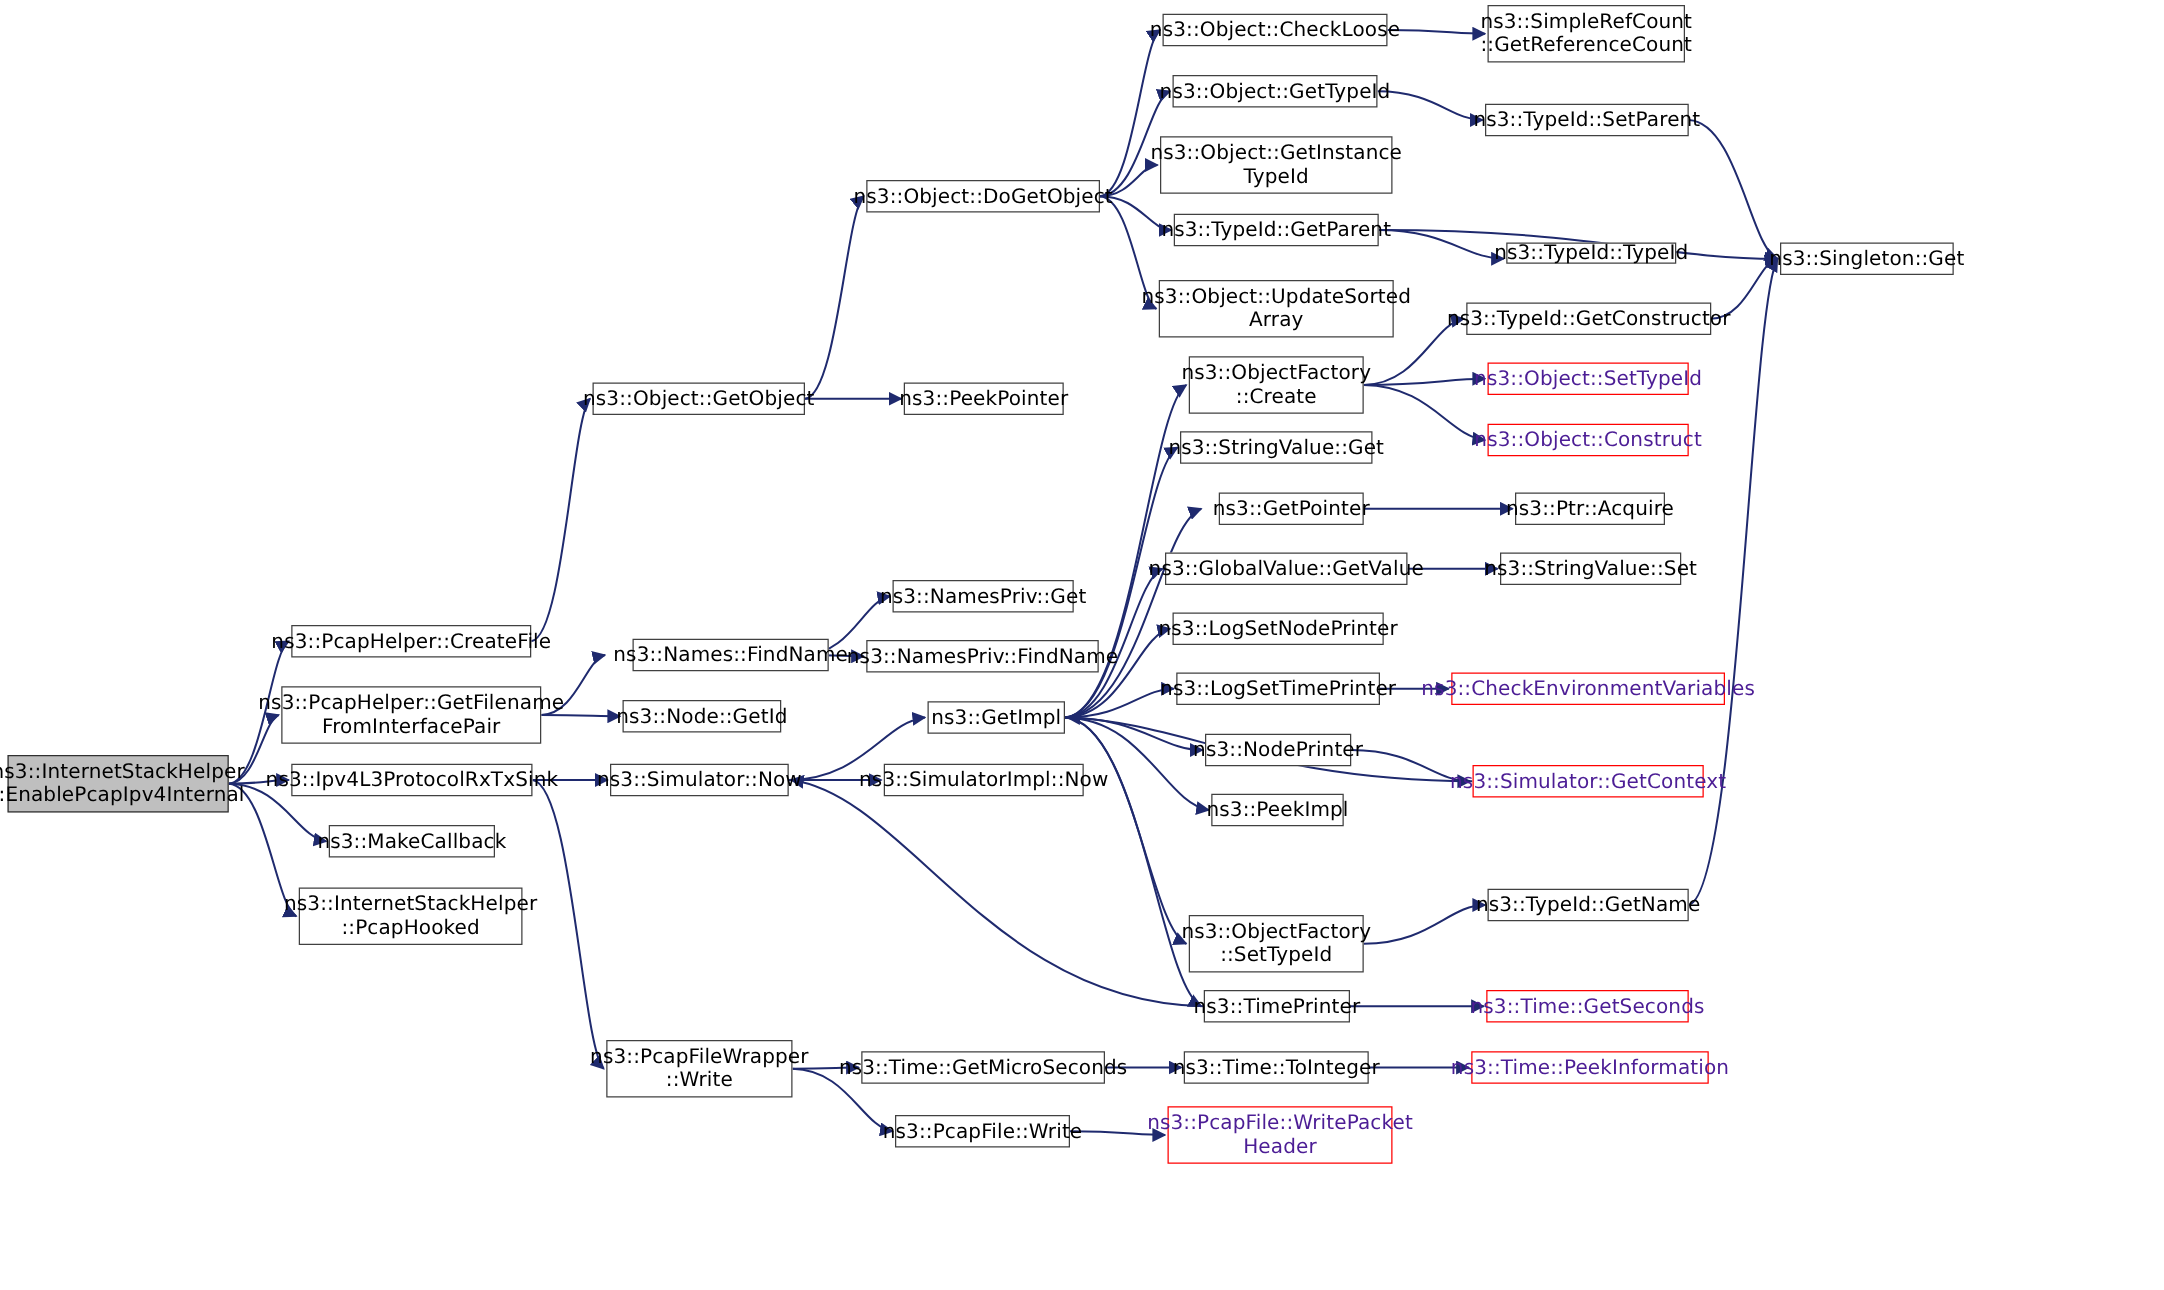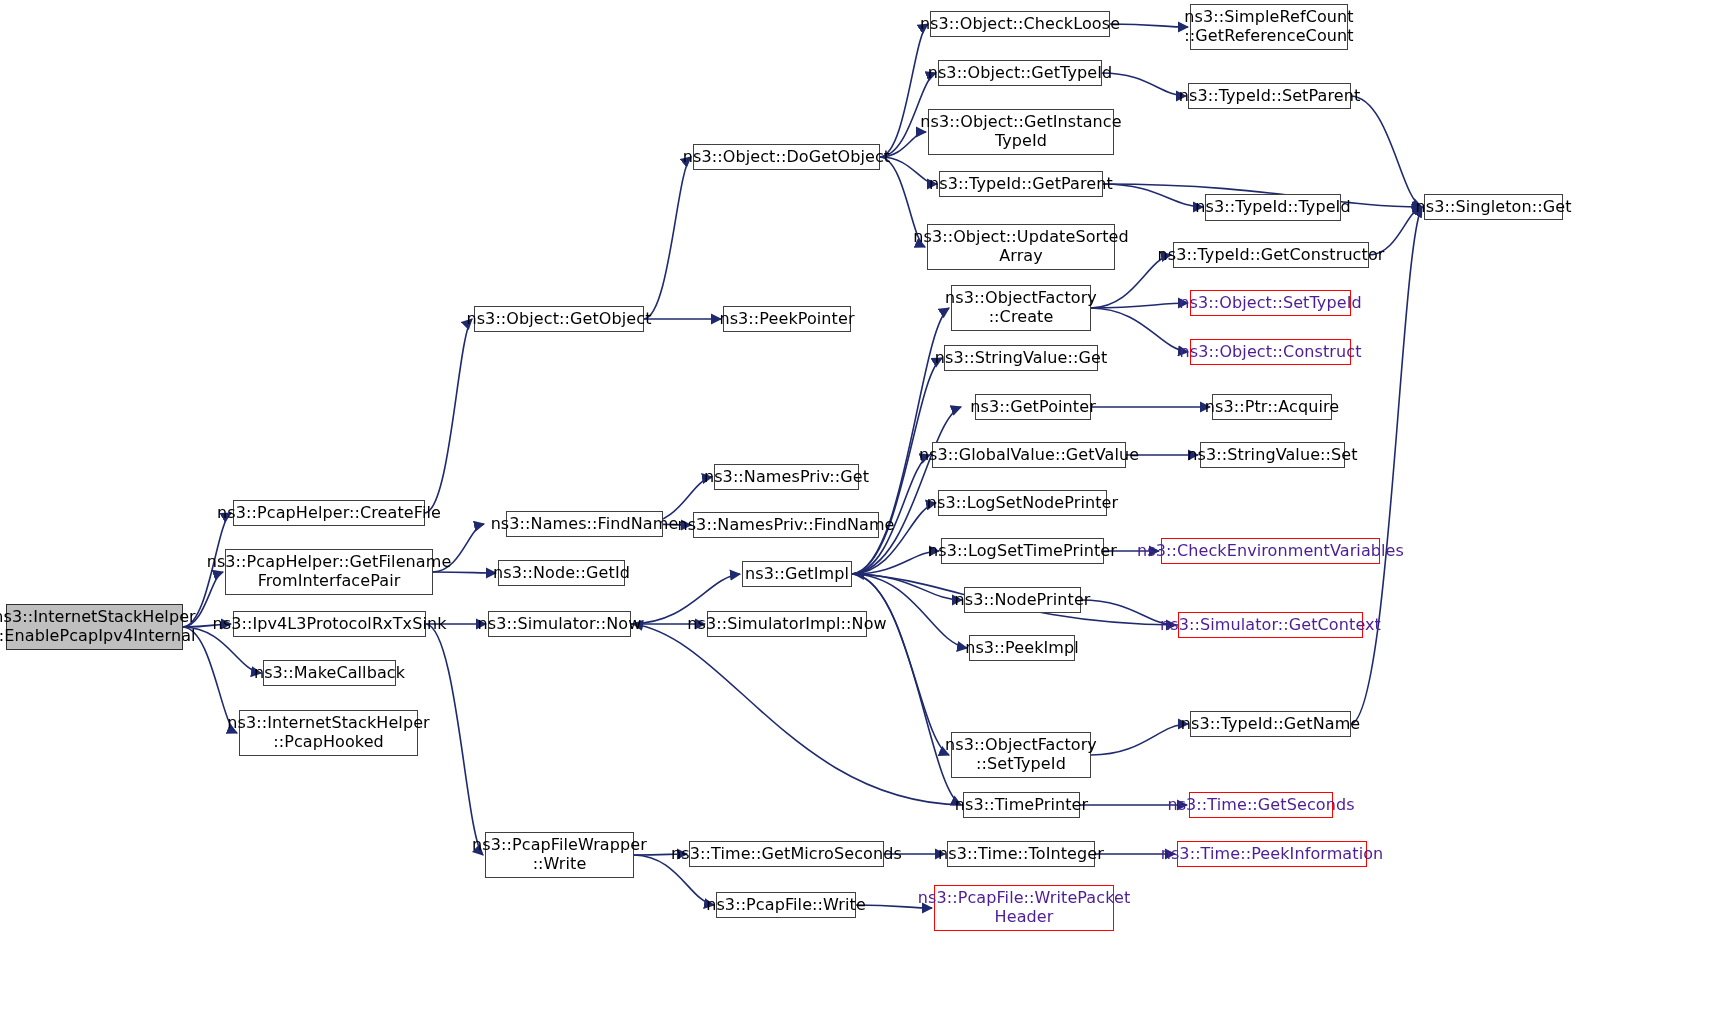--- a/index.html
+++ b/index.html
@@ -158,26 +158,26 @@
 ::SetTypeId</div>
       <div class="node" style="left: 963px; top: 792px; width: 117px; height: 26px;">ns3::TimePrinter</div>
       <div class="node" style="left: 689px; top: 841px; width: 195px; height: 26px;">ns3::Time::GetMicroSeconds</div>
       <div class="node" style="left: 716px; top: 892px; width: 140px; height: 26px;">ns3::PcapFile::Write</div>
       <div class="node" style="left: 947px; top: 841px; width: 148px; height: 26px;">ns3::Time::ToInteger</div>
       <div class="node red" style="left: 934px; top: 885px; width: 180px; height: 46px;">ns3::PcapFile::WritePacket
 Header</div>
       <div class="node" style="left: 1190px; top: 4px; width: 158px; height: 46px;">ns3::SimpleRefCount
 ::GetReferenceCount</div>
       <div class="node" style="left: 1188px; top: 83px; width: 163px; height: 26px;">ns3::TypeId::SetParent</div>
-      <div class="node" style="left: 1205px; top: 194px; width: 136px; height: 27px;">ns3::TypeId::TypeId</div>
+      <div class="node" style="left: 1205px; top: 194px; width: 136px; height: 17px;">ns3::TypeId::TypeId</div>
       <div class="node" style="left: 1173px; top: 242px; width: 196px; height: 26px;">ns3::TypeId::GetConstructor</div>
       <div class="node red" style="left: 1190px; top: 290px; width: 161px; height: 26px;">ns3::Object::SetTypeId</div>
       <div class="node red" style="left: 1190px; top: 339px; width: 161px; height: 26px;">ns3::Object::Construct</div>
       <div class="node" style="left: 1212px; top: 394px; width: 120px; height: 26px; text-align: center;">ns3::Ptr::Acquire</div>
       <div class="node" style="left: 1200px; top: 442px; width: 145px; height: 26px;">ns3::StringValue::Set</div>
       <div class="node red" style="left: 1161px; top: 538px; width: 219px; height: 26px;">ns3::CheckEnvironmentVariables</div>
       <div class="node red" style="left: 1178px; top: 612px; width: 185px; height: 26px;">ns3::Simulator::GetContext</div>
       <div class="node" style="left: 1190px; top: 711px; width: 161px; height: 26px;">ns3::TypeId::GetName</div>
-      <div class="node red" style="left: 1189px; top: 792px; width: 144px; height: 26px;">ns3::Time::GetSeconds</div>
+      <div class="node red" style="left: 1189px; top: 792px; width: 162px; height: 26px;">ns3::Time::GetSeconds</div>
       <div class="node red" style="left: 1177px; top: 841px; width: 190px; height: 26px;">ns3::Time::PeekInformation</div>
       <div class="node" style="left: 1424px; top: 194px; width: 139px; height: 26px;">ns3::Singleton::Get</div>
     </div>
 </div>
 
 </body></html>

